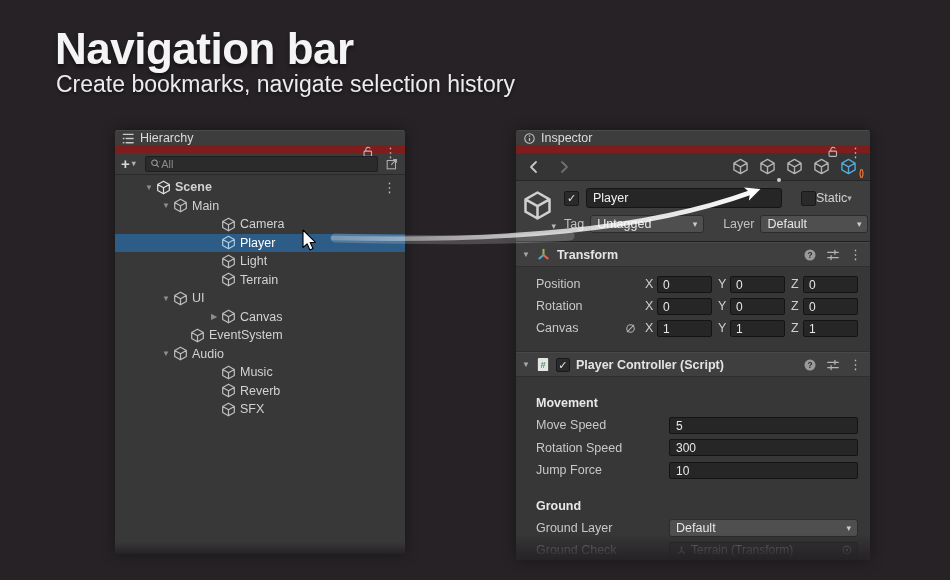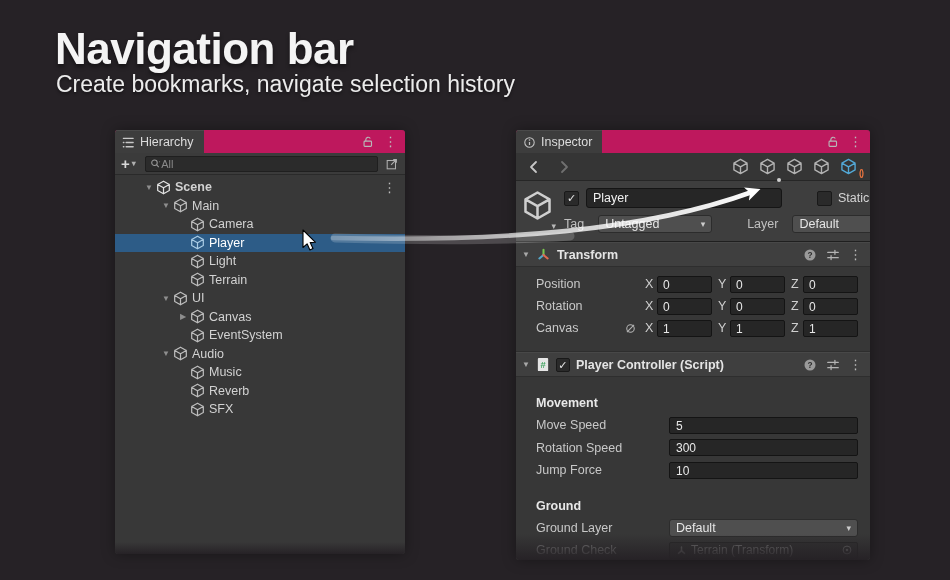--- a/index.html
+++ b/index.html
@@ -21,41 +21,41 @@
   .page-subtitle {
     position:absolute; left:56px; top:71px;
     font-size:23px; color:#ececec;
     text-shadow:0 2px 3px rgba(0,0,0,0.4);
   }
   
   .panel { position:absolute; background:#383838; border-radius:3px; overflow:hidden;
            box-shadow:0 0 14px rgba(0,0,0,0.35); }
   .hier-panel { left:115px; top:130px; width:290px; height:424px; }
   .insp-panel { left:516px; top:130px; width:354px; height:430px; }
-  .titlebar { height:23px; background:#be185d; display:flex; align-items:stretch; }
+  .titlebar { height:23px; background:#7f1d1d; display:flex; align-items:stretch;flex-direction:column; }
   .tab { background:#3d3d3d; display:flex; align-items:center; gap:5px;
          padding:0 10px 0 7px; font-size:12.5px; color:#dcdcdc; border-top:1px solid #4a4a4a;}
   .titlebar-right { margin-left:auto; display:flex; align-items:center; gap:9px; padding-right:8px; }
   .kebab { color:#bdbdbd; font-size:13px; line-height:1; cursor:default; }
   
   .toolbar { height:22px; background:#3b3b3b; border-bottom:1px solid #2a2a2a;
              display:flex; align-items:center; padding:0 6px; }
   .add-btn { display:flex; align-items:center; color:#d8d8d8; font-size:15px; font-weight:bold; gap:2px;}
   .add-btn .caret { font-size:8px; color:#b0b0b0; }
   .searchbox { flex:1; height:16px; margin:0 7px 0 9px; background:#2b2b2b;
                border:1px solid #1f1f1f; border-radius:2px; display:flex; align-items:center; padding:0 4px;}
   .searchbox input { background:transparent; border:none; outline:none; color:#c8c8c8;
                      font-size:11px; width:100%; font-family:"Liberation Sans",sans-serif;}
   .searchbox input::placeholder { color:#8a8a8a; }
   
   .tree { padding-top:3px; }
   .trow { height:18.5px; display:flex; align-items:center; font-size:12.5px; color:#d2d2d2; }
   .trow .tri { width:14px; font-size:8px; color:#8e8e8e; text-align:center; flex:0 0 14px;}
   .trow svg { margin-right:4px; flex:0 0 auto; }
-  .lvl0 { padding-left:27px; } .lvl1 { padding-left:44px; } .lvl2 { padding-left:61px; }
+  .lvl0 { padding-left:27px; } .lvl1 { padding-left:44px; } .lvl2 { padding-left:92px; }
   .trow.selected { background:#2d5c87; color:#ffffff; }
   .trow .kebab { margin-left:auto; margin-right:9px; }
   
   .navrow { height:28px; background:#353535; border-bottom:1px solid #262626;
             display:flex; align-items:center; padding:0 8px; }
   .nav-arrow { width:22px; text-align:center; font-size:14px; }
   .bookmarks { margin-left:auto; display:flex; align-items:center; position:relative; }
   .bm-slot { width:27px; display:flex; justify-content:center; position:relative; }
   .bm-braces { position:absolute; right:-1px; bottom:-3px; color:#e8743f; font-size:9px;
                font-weight:bold; letter-spacing:-1px;}
@@ -66,24 +66,24 @@
                display:flex; gap:6px; }
   .go-icon-wrap { position:relative; width:36px; flex:0 0 36px; padding-top:2px;}
   .go-caret { position:absolute; right:2px; bottom:2px; font-size:9px; color:#b8b8b8;}
   .go-main { flex:1; }
   .go-row1 { display:flex; align-items:center; gap:7px; }
   .checkbox { width:15px; height:15px; background:#2a2a2a; border:1px solid #191919;
               border-radius:2px; color:#e8e8e8; font-size:11px; line-height:13px; text-align:center; flex:0 0 15px;}
   .checkbox.empty { color:transparent; }
   .namefield { width:196px; height:20px; background:#262626; border:1px solid #151515;
                border-radius:3px; font-size:12.5px; color:#f0f0f0; padding:2px 6px 0; }
-  .static-group { display:flex; align-items:center; gap:6px; margin-left:28px;}
+  .static-group { display:flex; align-items:center; gap:0; margin-left:12px;}
   .static-label { font-size:12.5px; color:#d4d4d4; }
   .caret { font-size:9px; color:#b0b0b0; }
-  .go-row2 { display:flex; align-items:center; margin-top:7px; gap:14px;}
+  .go-row2 { display:flex; align-items:center; margin-top:7px; gap:6px;}
   .mini-label { font-size:12.5px; color:#c0c0c0; }
   .dropdown { height:18px; background:#4f4f4f; border:1px solid #2c2c2c; border-radius:3px;
               display:flex; align-items:center; font-size:12.5px; color:#e6e6e6; padding:0 6px; }
   .dropdown .caret { margin-left:auto; color:#cccccc; }
   .dd-tag { width:114px; } .dd-layer { width:108px; margin-right:2px;}
   .go-row2 .spacer { width:7px; }
   
   .comp-header { height:25px; background:#3f3f3f; border-top:1px solid #484848;
                  border-bottom:1px solid #2e2e2e; display:flex; align-items:center;
                  padding:0 8px 0 6px; gap:6px; }

